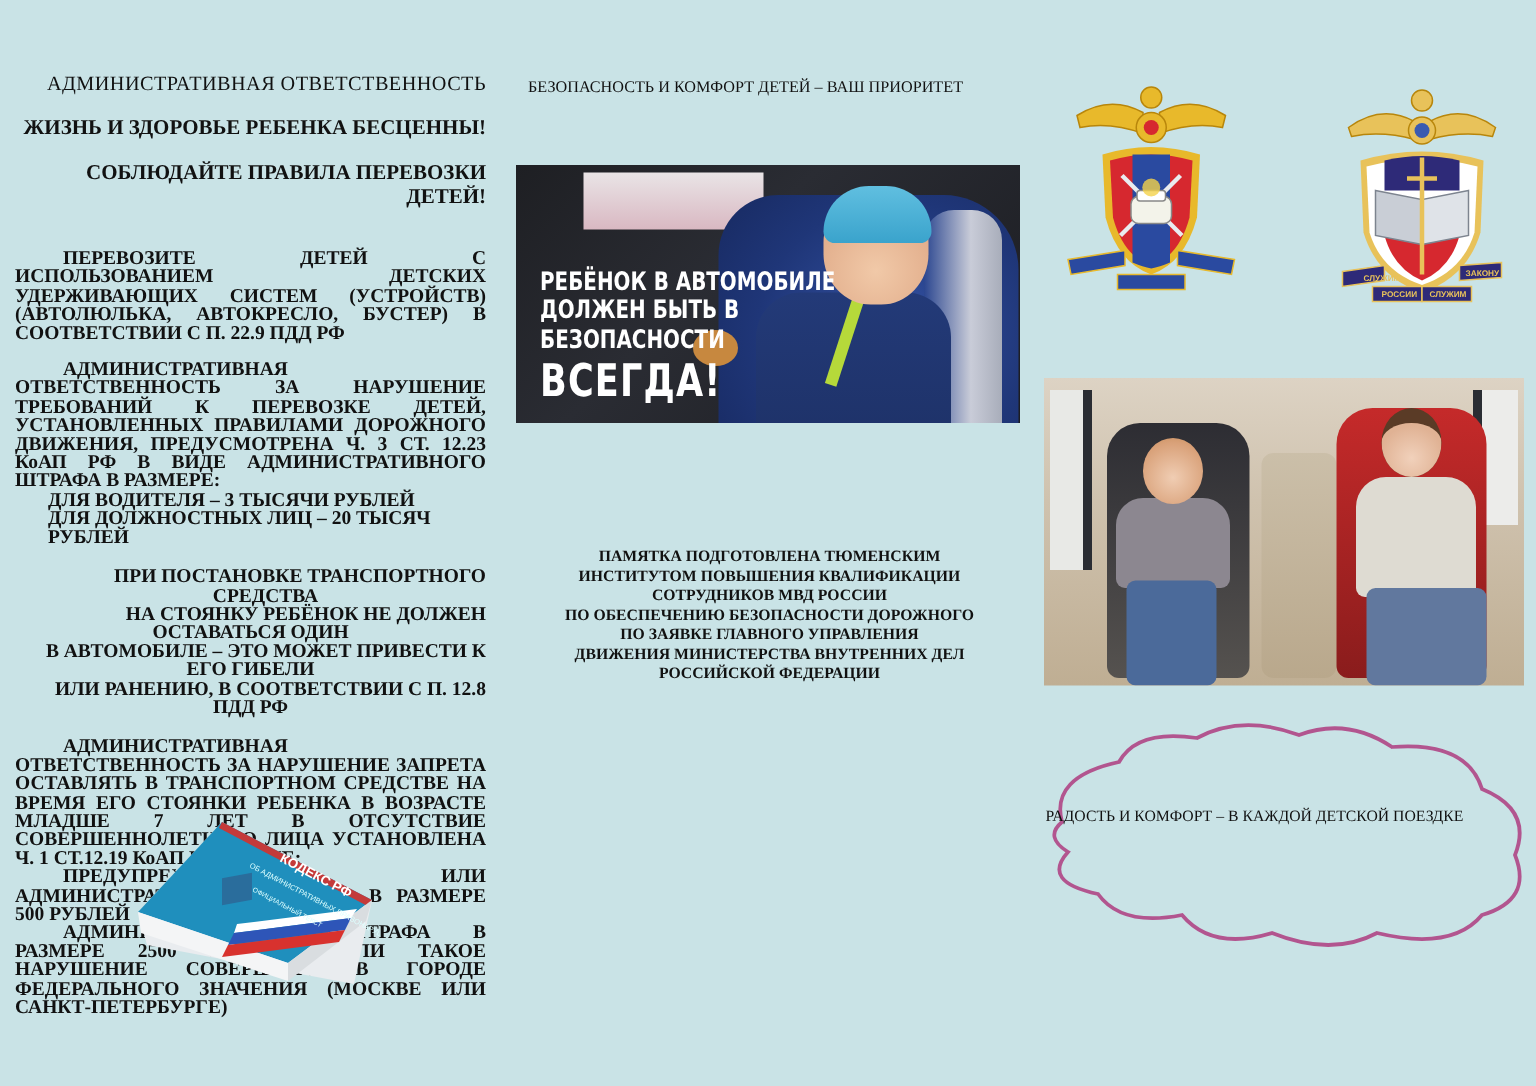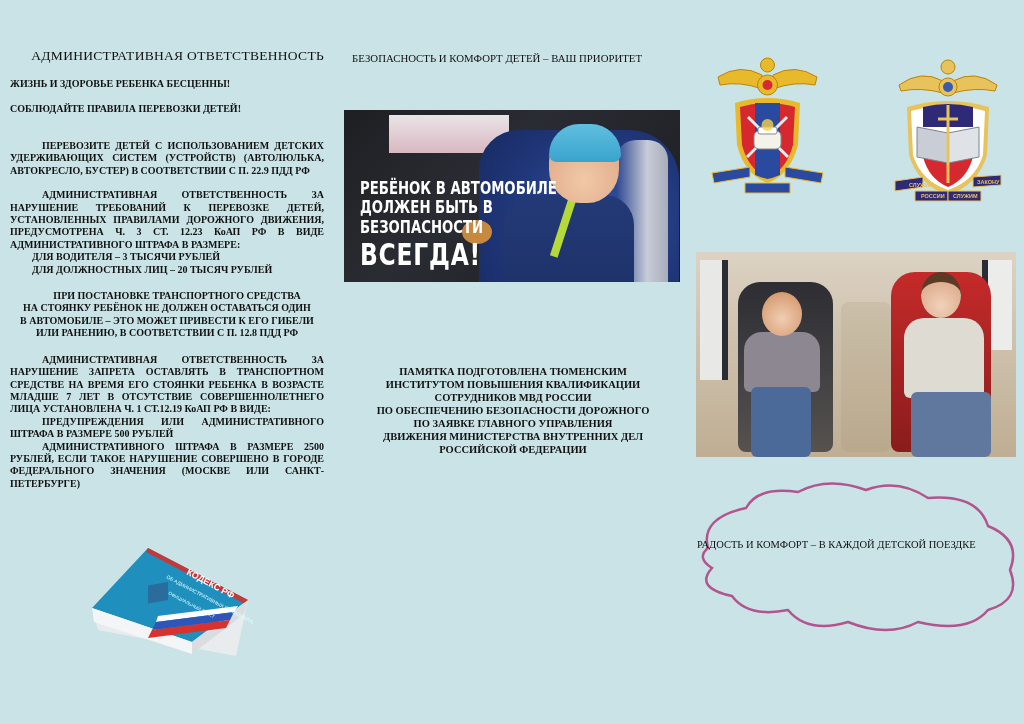--- a/index.html
+++ b/index.html
@@ -10,28 +10,28 @@
       color: #111;
       position: relative;
     }
     .col { position: absolute; }
     .col-left { left: 10px; top: 48px; width: 314px; }
     .title-main {
       font-size: 13.5px; letter-spacing: 0.3px; text-align: right;
       white-space: nowrap; margin-bottom: 14px;
     }
     .sub {
-      font-size: 10px; text-align: left; font-weight: bold; margin-bottom: 14px;
+      font-size: 14px; text-align: right; font-weight: bold; margin-bottom: 14px;
     }
     .para {
-      font-size: 10px; font-weight: bold; line-height: 12.4px;
+      font-size: 13px; font-weight: bold; line-height: 12.4px;
       text-align: justify; text-align-last: left;
     }
     .indent { text-indent: 32px; }
-    .center { text-align: left; text-align-last: center; }
+    .center { text-align: right; text-align-last: center; }
     .gap { height: 12px; }
     .fine-line { padding-left: 22px; text-align: left; }
 
     
     .book {
       position: absolute; left: 88px; top: 538px; width: 165px; height: 120px;
     }
 
     
     .center-title {

